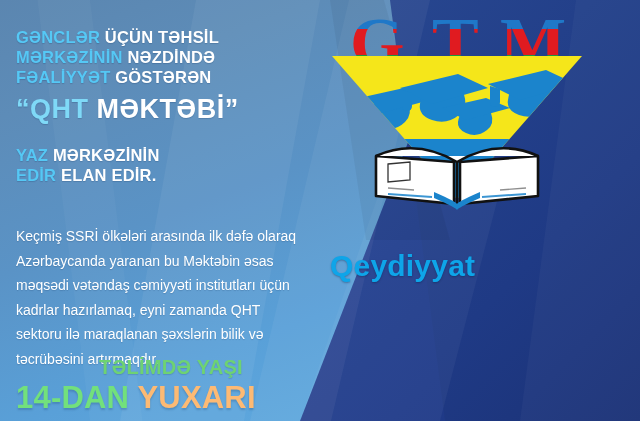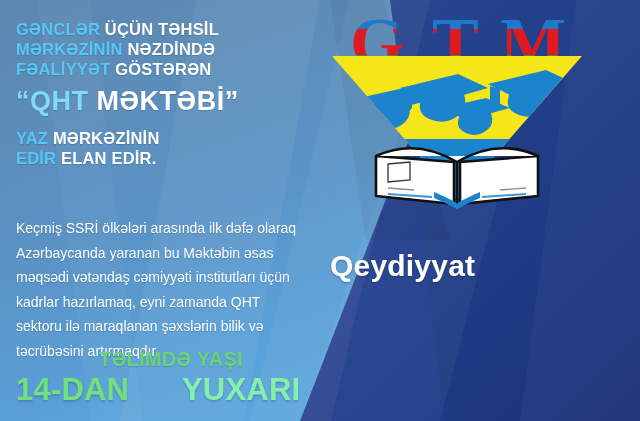--- a/index.html
+++ b/index.html
@@ -77,21 +77,21 @@
   .facet-f {
     top: 0; left: 330px;
     width: 120px; height: 240px;
     background: rgba(0,0,0,0.05);
     clip-path: polygon(0 0, 45% 0, 100% 100%, 30% 100%);
   }
 
   
   .left-col {
     position: absolute;
-    top: 0; left: 0;
+    top: 8px; left: 0;
     width: 330px;
     height: 342px;
     z-index: 5;
   }
   .headline {
     position: absolute;
     top: 20px;
     left: 16px;
     width: 300px;
   }
@@ -100,21 +100,21 @@
     color: #ffffff;
     letter-spacing: 0.2px;
     line-height: 1.20;
     text-shadow: 0 1px 1px rgba(20,50,90,0.22);
     white-space: nowrap;
   }
   .hl-line.small { font-size: 16.5px; }
   .hl-line.big {
     font-size: 27px;
     margin-top: 6px;
-    margin-bottom: 11px;
+    margin-bottom: 20px;
     letter-spacing: 0.5px;
   }
   .accent { color: #55c8f5; }
   .big .accent { color: #7fd9f7; }
 
   .body-text {
     position: absolute;
     top: 216px;
     left: 16px;
     width: 290px;
@@ -142,32 +142,32 @@
   }
   .age-line2 {
     font-size: 31px;
     font-weight: bold;
     color: #72e07c;
     letter-spacing: 0.2px;
     line-height: 1.15;
     margin-top: 1px;
     text-shadow: 0 2px 2px rgba(20,50,90,0.22);
   }
-  .age-line2 .pale { color: #86efac; margin-left: 44px; }
+  .age-line2 .pale { color: #fdba74; }
 
   
   .deadline {
     position: absolute;
     top: 248px;
     left: 330px;
     width: 280px;
     z-index: 5;
     font-size: 30px;
     font-weight: bold;
-    color: #ffffff;
+    color: #0ea5e9;
     line-height: 1.23;
     letter-spacing: 0.2px;
     text-shadow: 0 1px 2px rgba(10,25,60,0.35);
   }
 
   
   .logo {
     position: absolute;
     top: 4px;
     left: 332px;

